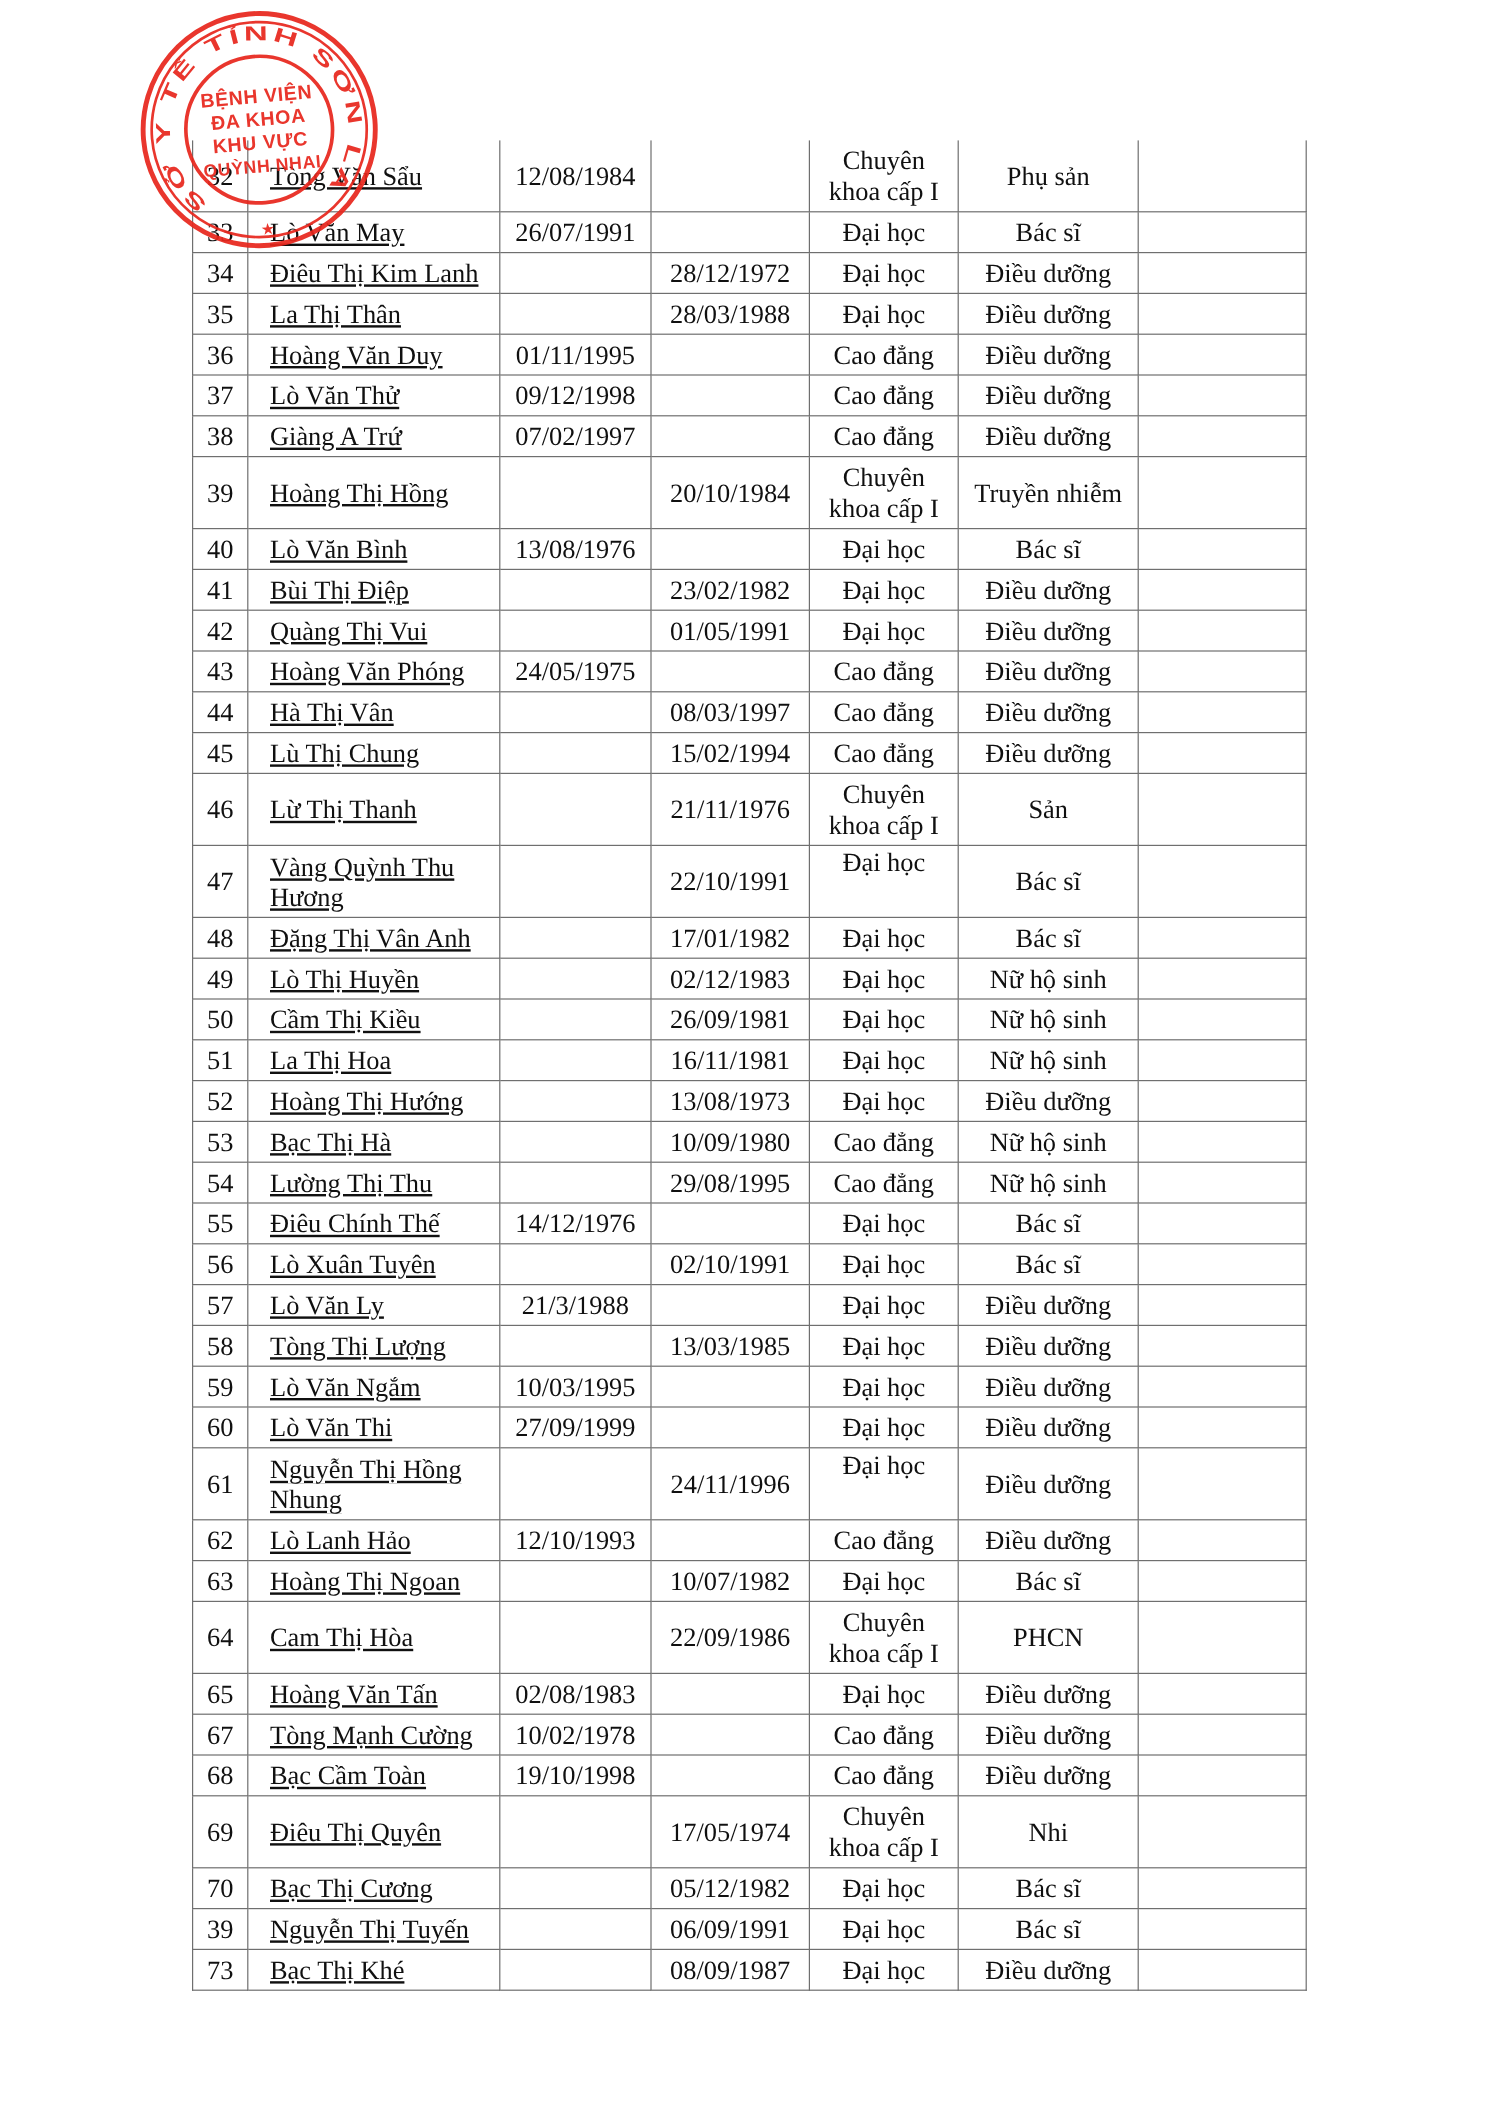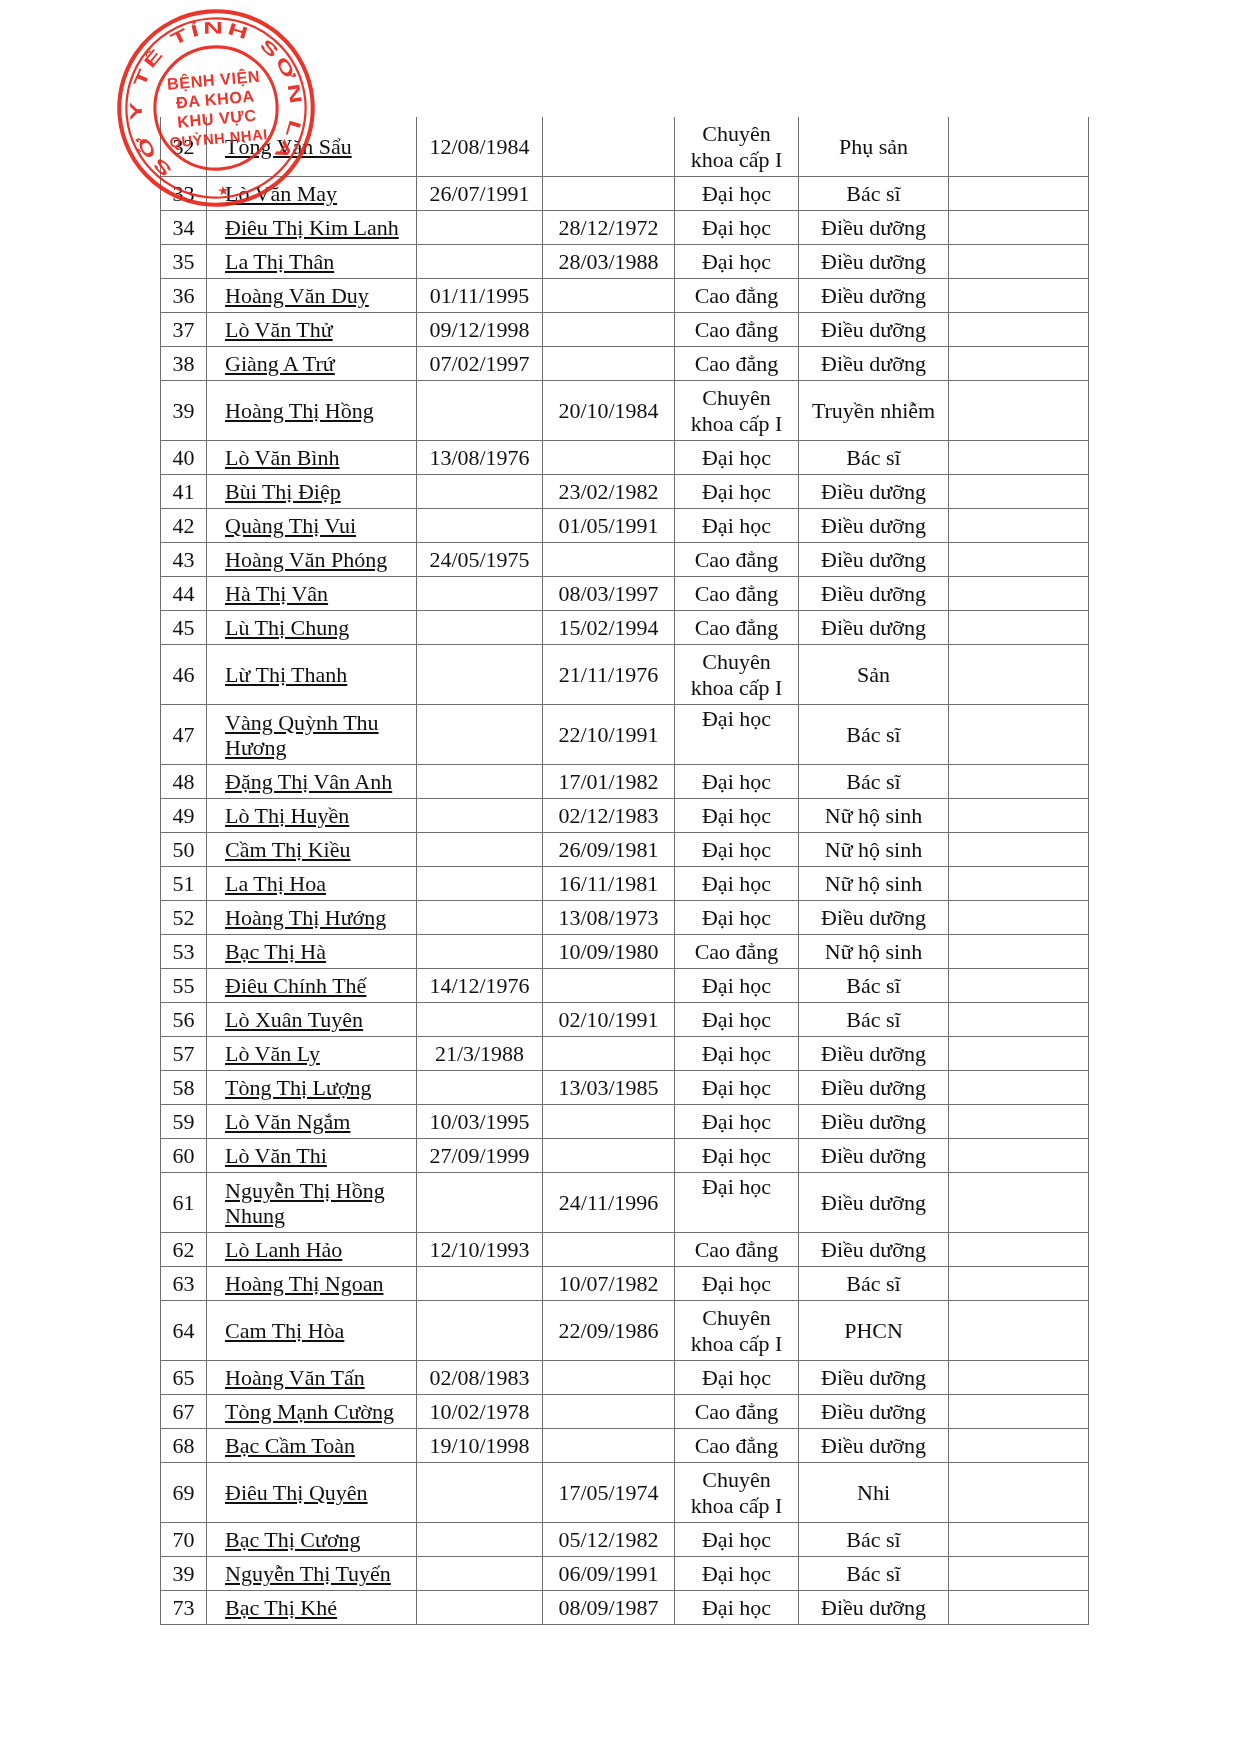--- a/index.html
+++ b/index.html
@@ -253,20 +253,29 @@
         <tr>
           <td class="c0">53</td>
           <td class="c1">Bạc Thị Hà</td>
           <td class="c2"></td>
           <td class="c3">10/09/1980</td>
           <td class="c4">Cao đẳng</td>
           <td class="c5">Nữ hộ sinh</td>
           <td class="c6"></td>
         </tr>
         <tr>
+          <td class="c0">54</td>
+          <td class="c1">Lường Thị Thu</td>
+          <td class="c2"></td>
+          <td class="c3">29/08/1995</td>
+          <td class="c4">Cao đẳng</td>
+          <td class="c5">Nữ hộ sinh</td>
+          <td class="c6"></td>
+        </tr>
+        <tr>
           <td class="c0">55</td>
           <td class="c1">Điêu Chính Thế</td>
           <td class="c2">14/12/1976</td>
           <td class="c3"></td>
           <td class="c4">Đại học</td>
           <td class="c5">Bác sĩ</td>
           <td class="c6"></td>
         </tr>
         <tr>
           <td class="c0">56</td>

